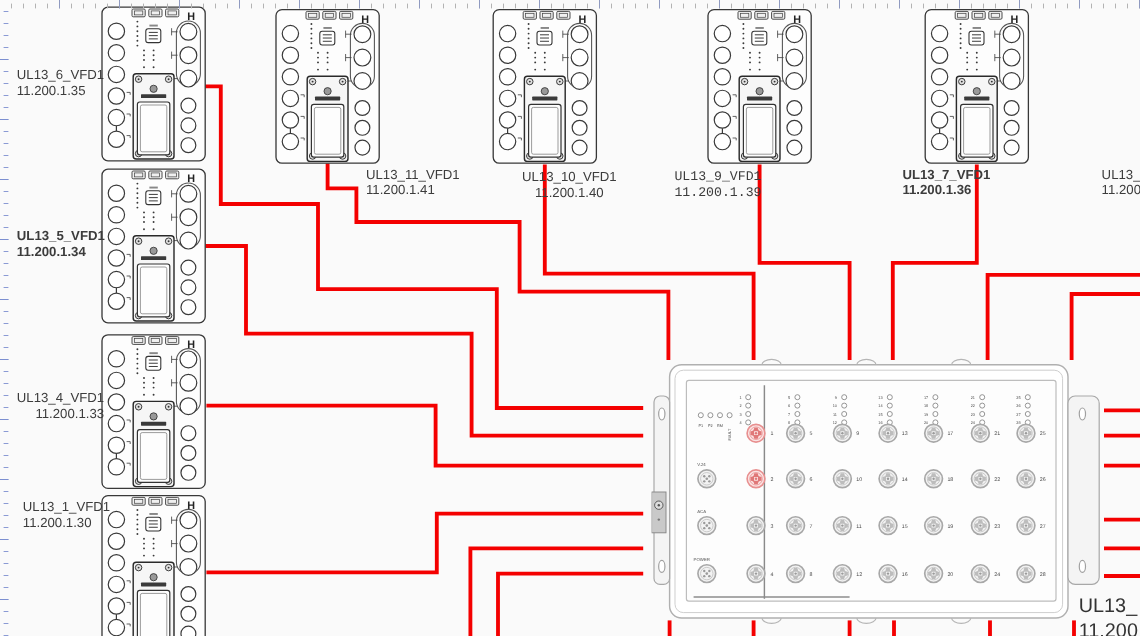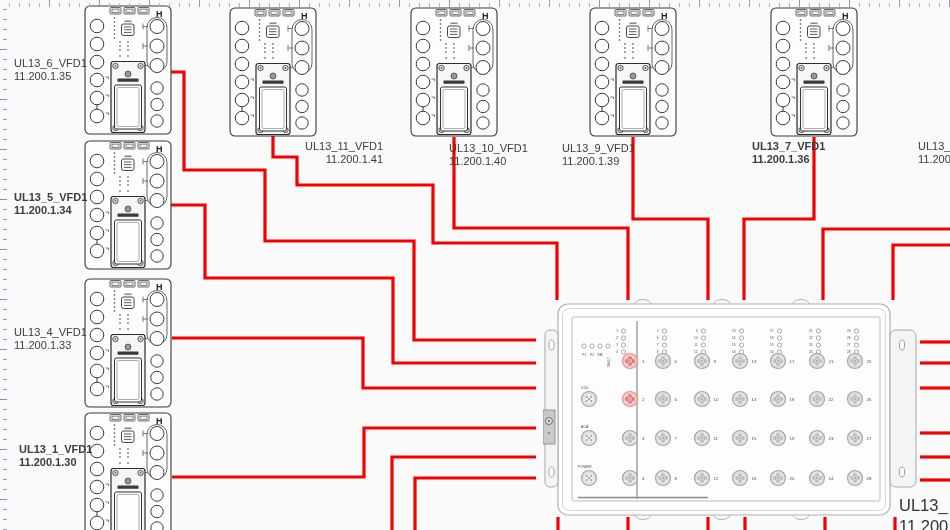--- a/index.html
+++ b/index.html
@@ -720,21 +720,21 @@
         <circle cx="31.5" cy="123" r=".8" fill="#333"></circle>
       <circle cx="56.5" cy="123" r="2.7" fill="#e0e0e0" stroke="#333" stroke-width=".8"></circle>
         <circle cx="56.5" cy="123" r=".8" fill="#333"></circle>
     </g>
     <circle cx="44" cy="69" r="3" fill="#999" stroke="#333" stroke-width=".7"></circle>
     <rect x="33.5" y="73.5" width="21" height="3.2" rx=".5" fill="#3a3a3a"></rect>
     <rect x="30.5" y="80" width="27" height="44" rx="2" fill="#fdfdfd" stroke="#333" stroke-width="1"></rect>
     <rect x="33" y="82.5" width="22" height="39" rx="1.5" fill="none" stroke="#888" stroke-width=".7"></rect>
   </g>
 </svg>
-<div class="dev-label" style="left: 14px; top: 326px;">
+<div class="dev-label" style="left: 14px; top: 326px; text-align: right;">
     <div>UL13_4_VFD1</div>
     <div>11.200.1.33</div>
   </div>
 <svg class="vfd" viewBox="0 0 88 130" style="left: 84px; top: 412px;">
   <rect class="o" x="1" y="1" width="86" height="128" rx="5"></rect>
   <g>
     <g transform="translate(26,2.5)">
         <rect x="0" y="0" width="11" height="6.5" rx="1" fill="#f0f0f0" stroke="#444" stroke-width=".8"></rect>
         <rect x="2" y="1.6" width="7" height="3.3" fill="none" stroke="#444" stroke-width=".6"></rect>
       </g>
@@ -804,21 +804,21 @@
         <circle cx="31.5" cy="123" r=".8" fill="#333"></circle>
       <circle cx="56.5" cy="123" r="2.7" fill="#e0e0e0" stroke="#333" stroke-width=".8"></circle>
         <circle cx="56.5" cy="123" r=".8" fill="#333"></circle>
     </g>
     <circle cx="44" cy="69" r="3" fill="#999" stroke="#333" stroke-width=".7"></circle>
     <rect x="33.5" y="73.5" width="21" height="3.2" rx=".5" fill="#3a3a3a"></rect>
     <rect x="30.5" y="80" width="27" height="44" rx="2" fill="#fdfdfd" stroke="#333" stroke-width="1"></rect>
     <rect x="33" y="82.5" width="22" height="39" rx="1.5" fill="none" stroke="#888" stroke-width=".7"></rect>
   </g>
 </svg>
-<div class="dev-label" style="left: 19px; top: 443px; font-weight: bold;">
+<div class="dev-label" style="left: 19px; top: 417px;">
     <div>UL13_1_VFD1</div>
     <div>11.200.1.30</div>
   </div>
 <svg class="vfd" viewBox="0 0 88 130" style="left: 229px; top: 7px;">
   <rect class="o" x="1" y="1" width="86" height="128" rx="5"></rect>
   <g>
     <g transform="translate(26,2.5)">
         <rect x="0" y="0" width="11" height="6.5" rx="1" fill="#f0f0f0" stroke="#444" stroke-width=".8"></rect>
         <rect x="2" y="1.6" width="7" height="3.3" fill="none" stroke="#444" stroke-width=".6"></rect>
       </g>
@@ -888,21 +888,21 @@
         <circle cx="31.5" cy="123" r=".8" fill="#333"></circle>
       <circle cx="56.5" cy="123" r="2.7" fill="#e0e0e0" stroke="#333" stroke-width=".8"></circle>
         <circle cx="56.5" cy="123" r=".8" fill="#333"></circle>
     </g>
     <circle cx="44" cy="69" r="3" fill="#999" stroke="#333" stroke-width=".7"></circle>
     <rect x="33.5" y="73.5" width="21" height="3.2" rx=".5" fill="#3a3a3a"></rect>
     <rect x="30.5" y="80" width="27" height="44" rx="2" fill="#fdfdfd" stroke="#333" stroke-width="1"></rect>
     <rect x="33" y="82.5" width="22" height="39" rx="1.5" fill="none" stroke="#888" stroke-width=".7"></rect>
   </g>
 </svg>
-<div class="dev-label" style="left: 305px; top: 140px; text-align: right;">
+<div class="dev-label" style="left: 305px; top: 140px;">
     <div>UL13_11_VFD1</div>
     <div>11.200.1.41</div>
   </div>
 <svg class="vfd" viewBox="0 0 88 130" style="left: 410px; top: 7px;">
   <rect class="o" x="1" y="1" width="86" height="128" rx="5"></rect>
   <g>
     <g transform="translate(26,2.5)">
         <rect x="0" y="0" width="11" height="6.5" rx="1" fill="#f0f0f0" stroke="#444" stroke-width=".8"></rect>
         <rect x="2" y="1.6" width="7" height="3.3" fill="none" stroke="#444" stroke-width=".6"></rect>
       </g>
@@ -972,21 +972,21 @@
         <circle cx="31.5" cy="123" r=".8" fill="#333"></circle>
       <circle cx="56.5" cy="123" r="2.7" fill="#e0e0e0" stroke="#333" stroke-width=".8"></circle>
         <circle cx="56.5" cy="123" r=".8" fill="#333"></circle>
     </g>
     <circle cx="44" cy="69" r="3" fill="#999" stroke="#333" stroke-width=".7"></circle>
     <rect x="33.5" y="73.5" width="21" height="3.2" rx=".5" fill="#3a3a3a"></rect>
     <rect x="30.5" y="80" width="27" height="44" rx="2" fill="#fdfdfd" stroke="#333" stroke-width="1"></rect>
     <rect x="33" y="82.5" width="22" height="39" rx="1.5" fill="none" stroke="#888" stroke-width=".7"></rect>
   </g>
 </svg>
-<div class="dev-label" style="left: 449px; top: 142px;">
+<div class="dev-label" style="left: 435px; top: 142px; text-align: center;">
     <div>UL13_10_VFD1</div>
     <div>11.200.1.40</div>
   </div>
 <svg class="vfd" viewBox="0 0 88 130" style="left: 589px; top: 7px;">
   <rect class="o" x="1" y="1" width="86" height="128" rx="5"></rect>
   <g>
     <g transform="translate(26,2.5)">
         <rect x="0" y="0" width="11" height="6.5" rx="1" fill="#f0f0f0" stroke="#444" stroke-width=".8"></rect>
         <rect x="2" y="1.6" width="7" height="3.3" fill="none" stroke="#444" stroke-width=".6"></rect>
       </g>
@@ -1056,21 +1056,21 @@
         <circle cx="31.5" cy="123" r=".8" fill="#333"></circle>
       <circle cx="56.5" cy="123" r="2.7" fill="#e0e0e0" stroke="#333" stroke-width=".8"></circle>
         <circle cx="56.5" cy="123" r=".8" fill="#333"></circle>
     </g>
     <circle cx="44" cy="69" r="3" fill="#999" stroke="#333" stroke-width=".7"></circle>
     <rect x="33.5" y="73.5" width="21" height="3.2" rx=".5" fill="#3a3a3a"></rect>
     <rect x="30.5" y="80" width="27" height="44" rx="2" fill="#fdfdfd" stroke="#333" stroke-width="1"></rect>
     <rect x="33" y="82.5" width="22" height="39" rx="1.5" fill="none" stroke="#888" stroke-width=".7"></rect>
   </g>
 </svg>
-<div class="dev-label" style="left: 562px; top: 142px;">
+<div class="dev-label" style="left: 562px; top: 142px; font-family: Liberation Mono, monospace;">
     <div>UL13_9_VFD1</div>
     <div>11.200.1.39</div>
   </div>
 <svg class="vfd" viewBox="0 0 88 130" style="left: 770px; top: 7px;">
   <rect class="o" x="1" y="1" width="86" height="128" rx="5"></rect>
   <g>
     <g transform="translate(26,2.5)">
         <rect x="0" y="0" width="11" height="6.5" rx="1" fill="#f0f0f0" stroke="#444" stroke-width=".8"></rect>
         <rect x="2" y="1.6" width="7" height="3.3" fill="none" stroke="#444" stroke-width=".6"></rect>
       </g>

